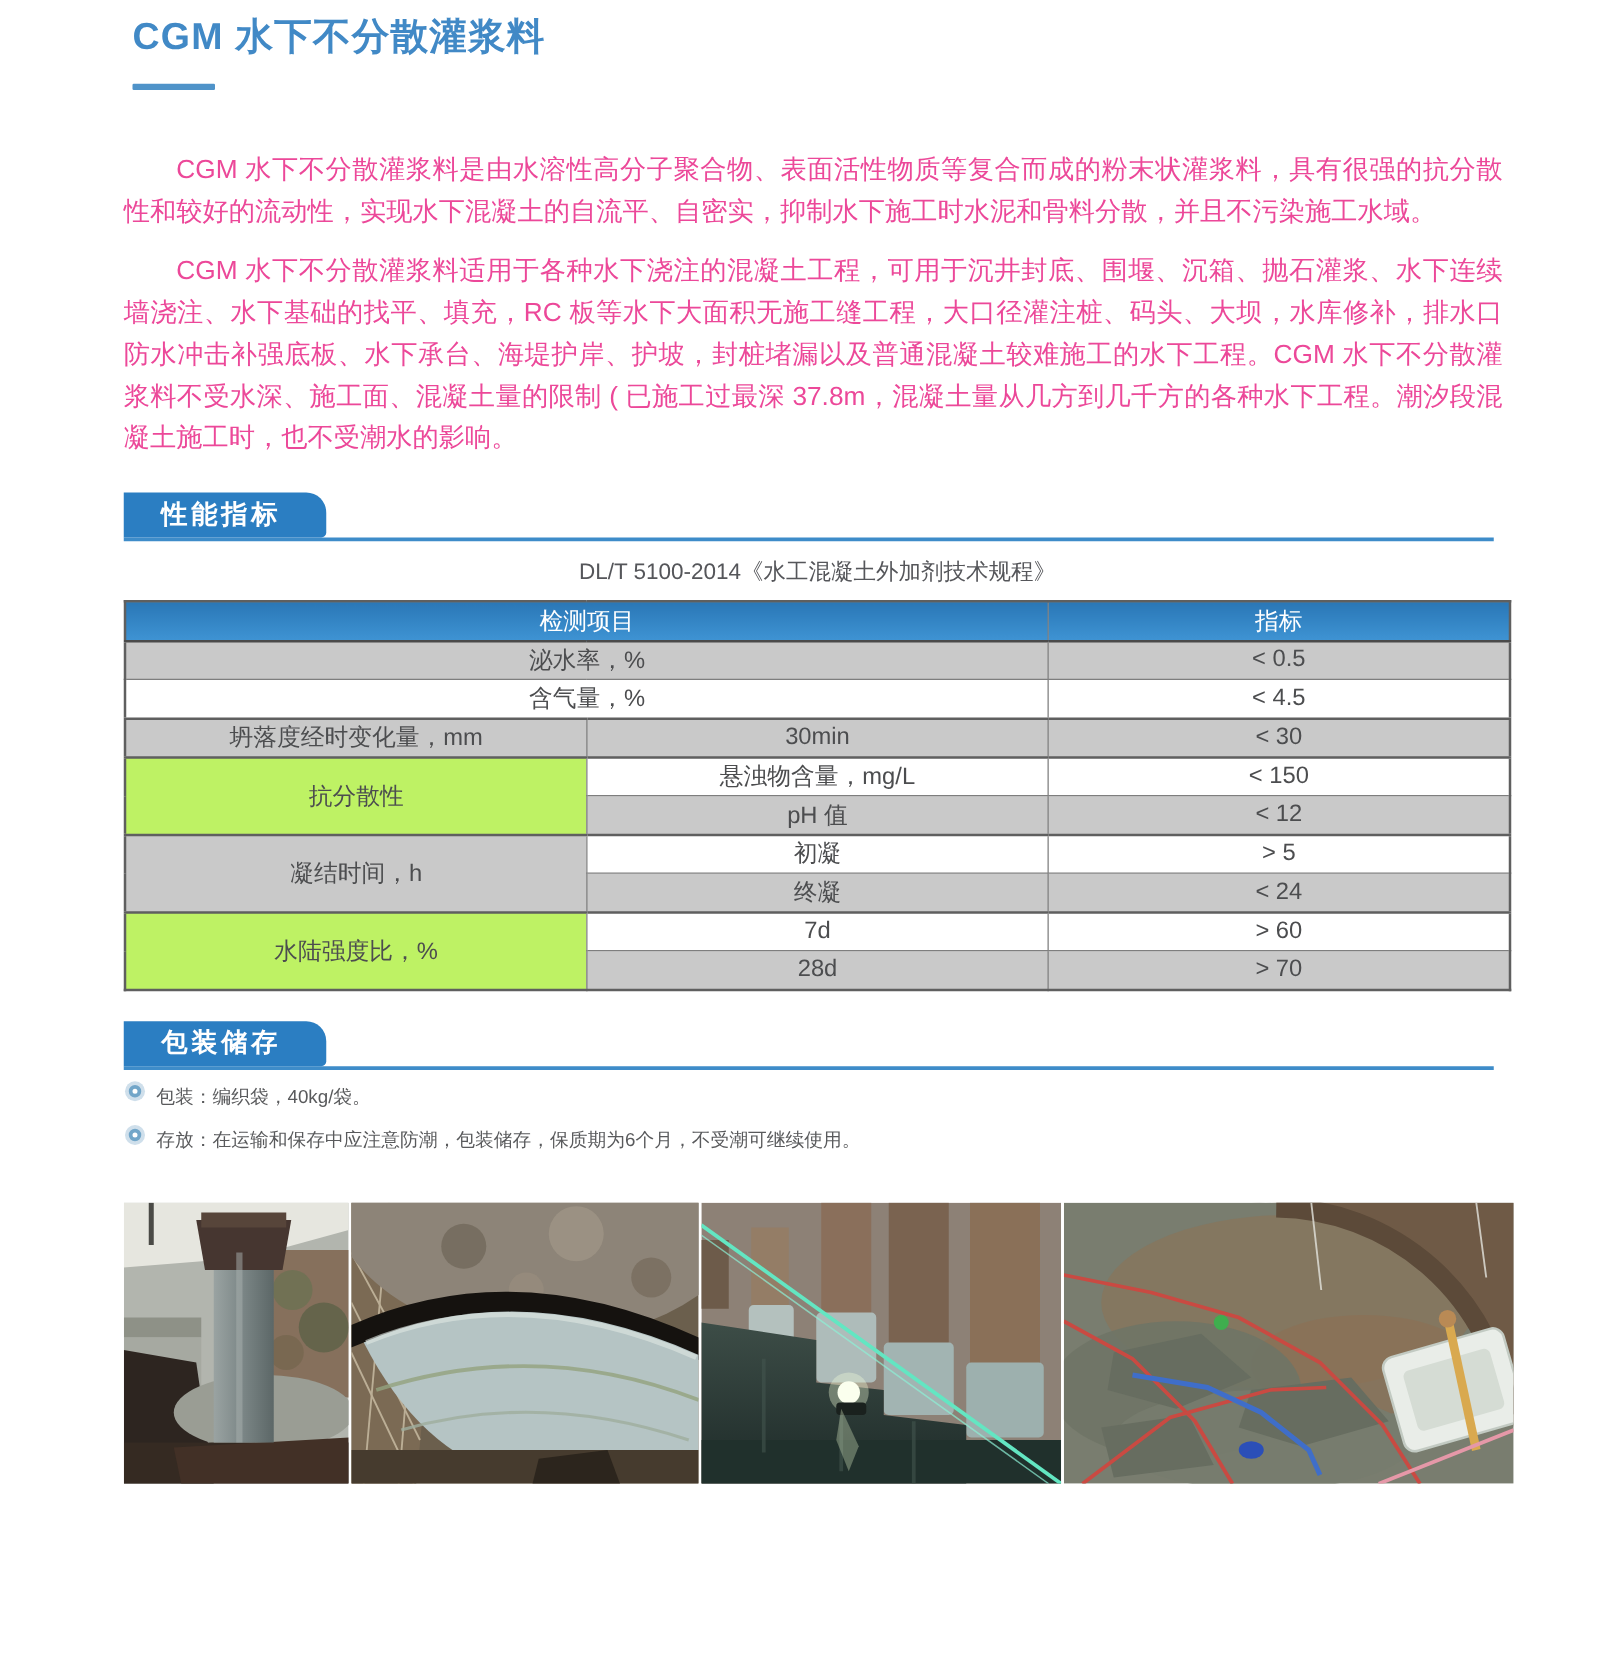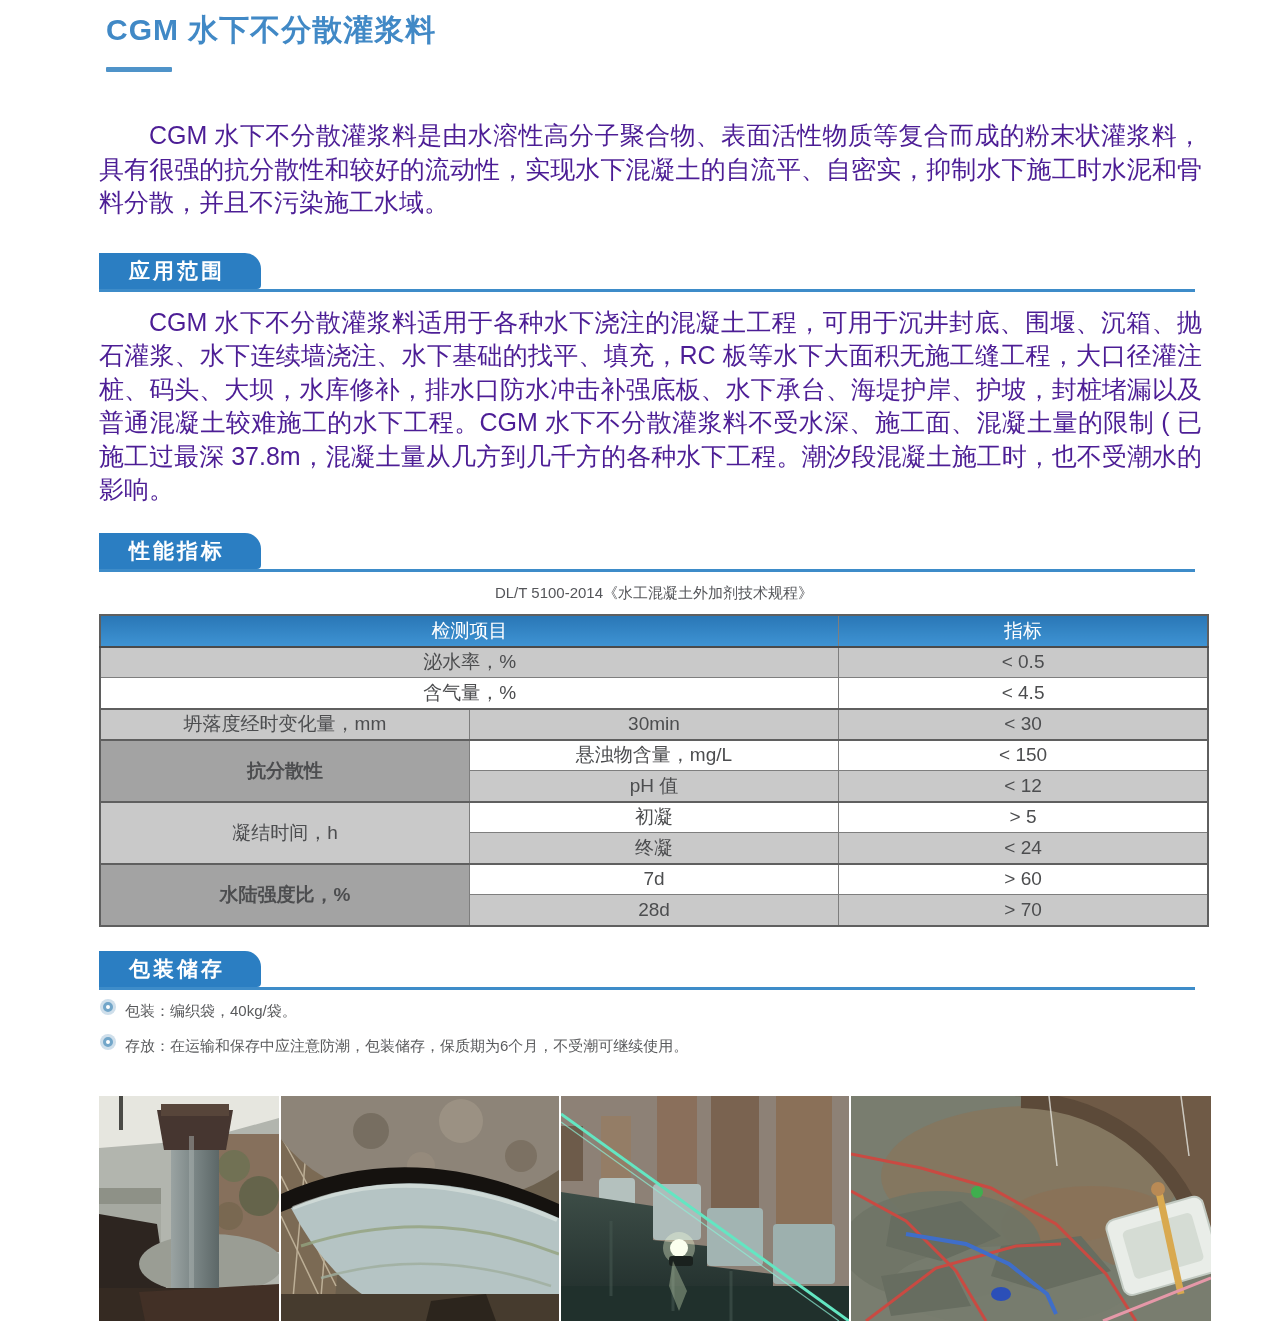--- a/index.html
+++ b/index.html
@@ -22,24 +22,24 @@
   }
   .title-dash {
     margin:19px 0 0 7px;
     width:66px; height:5px; background:#4f93c9; border-radius:1px;
   }
 
   
   .para {
     margin-top:47px;
     width:1103px;
-    font-size:25px; line-height:33.5px;
+    font-size:21px; line-height:33.5px;
     text-align:justify;
     text-indent:2em;
-    color:#4c1d95;
+    color:#ec4899;
   }
 
   
   .section-bar {
     margin-top:33px;
     border-bottom:3px solid #3e8cc9;
     line-height:0;
   }
   .section-badge {
     display:inline-block;
@@ -55,21 +55,21 @@
   .section-perf { margin-top:26px; }
   .section-pack { margin-top:24px; }
 
   .app-text { margin-top:14px; }
 
   
   .std-caption {
     margin-top:12px;
     width:1110px;
     text-align:center;
-    font-size:15px; color:#55565a;
+    font-size:18px; color:#55565a;
   }
   table.perf {
     margin-top:11px;
     width:1110px;
     border-collapse:collapse;
     table-layout:fixed;
     font-size:19px;
     color:#4c4d4f;
     border-radius:31px;
   }
@@ -84,21 +84,21 @@
   table.perf thead th {
     background:linear-gradient(180deg,#2a77b6 0%, #3e93d3 100%);
     color:#ffffff;
     font-weight:normal;
     height:32px;
     border-bottom:2px solid #4a4a4a;
   }
   .row-gray  { background:#c9c9c9; }
   .row-white { background:#ffffff; }
   td.cell-gray  { background:#c9c9c9; }
-  td.cell-white { background:#a3a3a3;font-weight:bold; }
+  td.cell-white { background:#bef264; }
   tr.group-top td { border-top:2px solid #5f5f5f; }
 
   
   .bullets { margin-top:12px; }
   .bullet-line {
     display:flex; 
     margin-top:2px;
     height:33px;
     font-size:15px; color:#595a5c;
   }
@@ -126,23 +126,20 @@
 <body>
 
 <div class="page">
   <div class="content">
 
     <h1 class="doc-title">CGM 水下不分散灌浆料</h1>
     <div class="title-dash"></div>
 
     <p class="para">CGM 水下不分散灌浆料是由水溶性高分子聚合物、表面活性物质等复合而成的粉末状灌浆料，具有很强的抗分散性和较好的流动性，实现水下混凝土的自流平、自密实，抑制水下施工时水泥和骨料分散，并且不污染施工水域。</p>
 
-    <div class="section-bar section-app">
-      <span class="section-badge">应用范围</span>
-    </div>
     <p class="para app-text">CGM 水下不分散灌浆料适用于各种水下浇注的混凝土工程，可用于沉井封底、围堰、沉箱、抛石灌浆、水下连续墙浇注、水下基础的找平、填充，RC 板等水下大面积无施工缝工程，大口径灌注桩、码头、大坝，水库修补，排水口防水冲击补强底板、水下承台、海堤护岸、护坡，封桩堵漏以及普通混凝土较难施工的水下工程。CGM 水下不分散灌浆料不受水深、施工面、混凝土量的限制 ( 已施工过最深 37.8m，混凝土量从几方到几千方的各种水下工程。潮汐段混凝土施工时，也不受潮水的影响。</p>
 
     <div class="section-bar section-perf">
       <span class="section-badge">性能指标</span>
     </div>
     <div class="std-caption">DL/T 5100-2014《水工混凝土外加剂技术规程》</div>
 
     <table class="perf">
       <thead>
         <tr>

